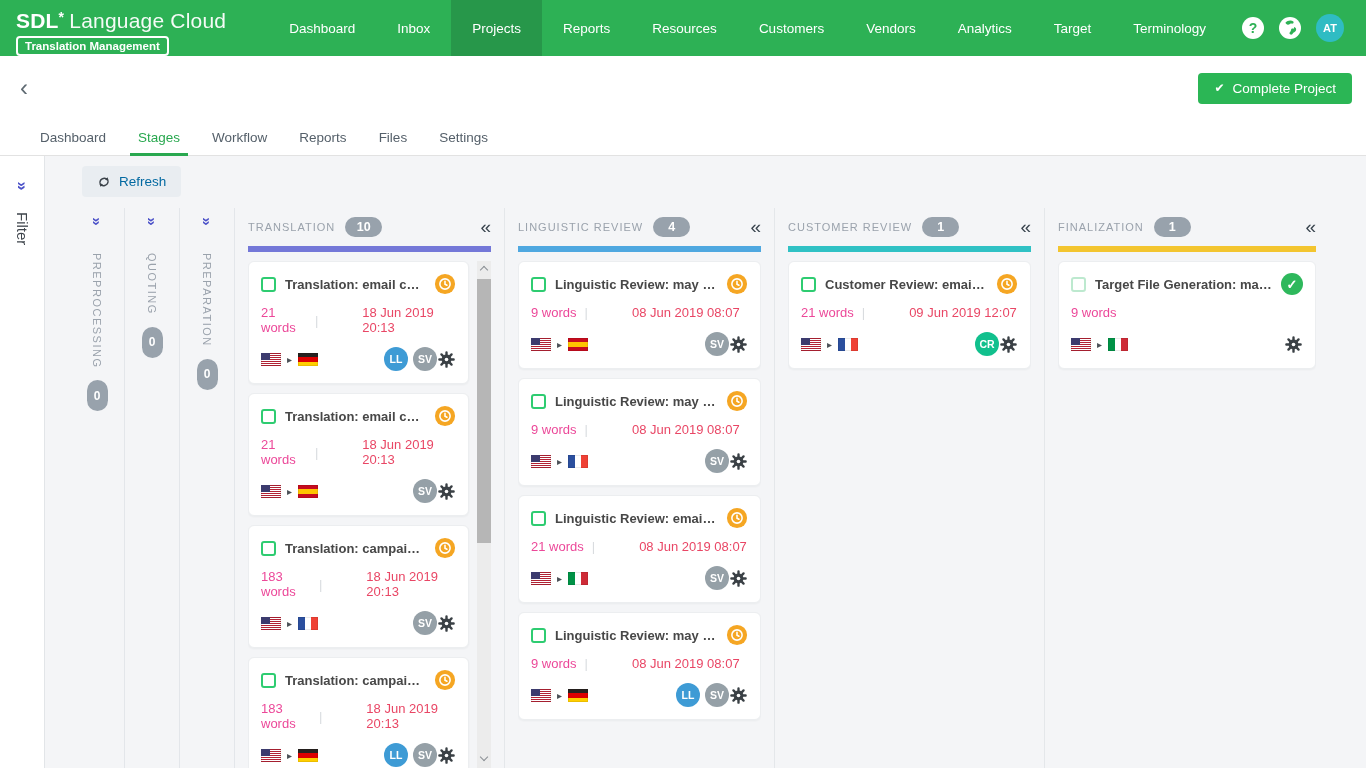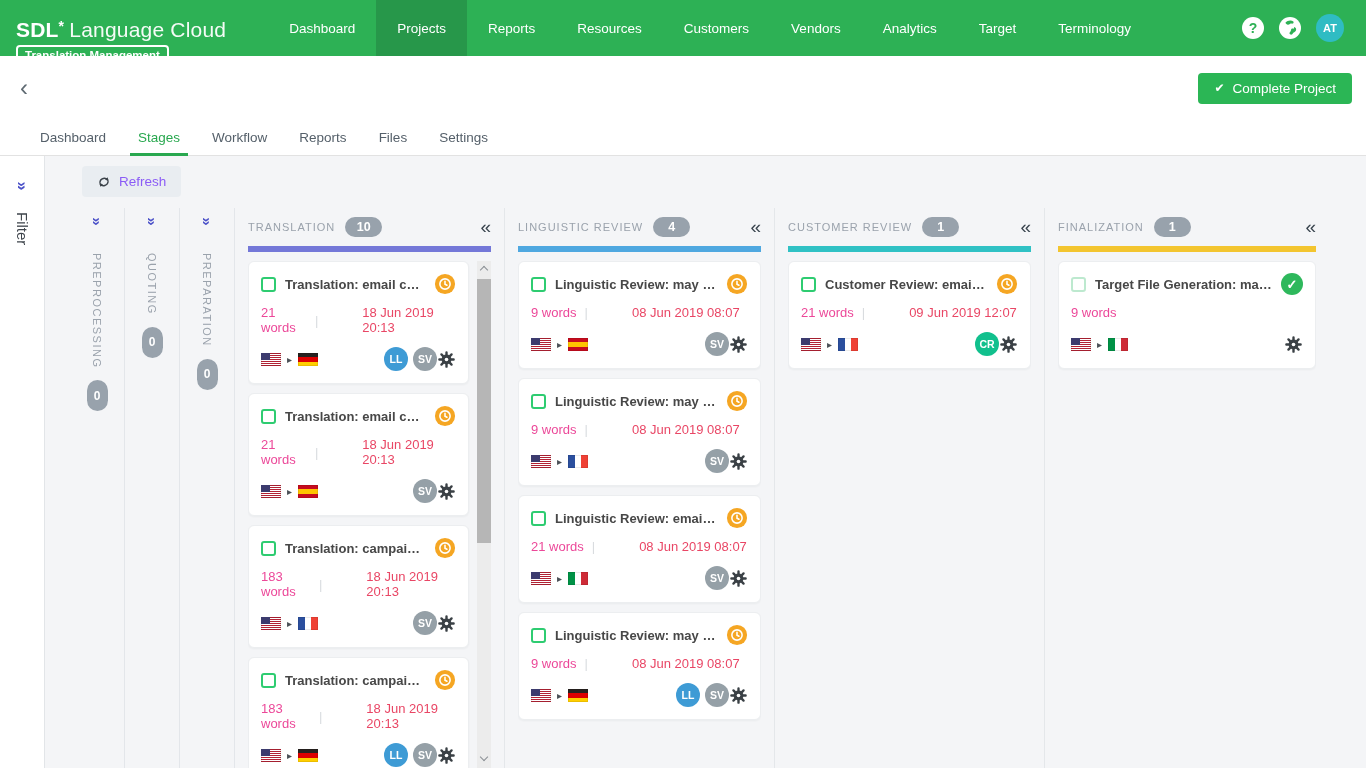--- a/index.html
+++ b/index.html
@@ -1,20 +1,20 @@
 <!DOCTYPE html>
 <html><head>
 <meta charset="utf-8">
 <style>
   * { margin:0; padding:0; box-sizing:border-box; }
   html,body { width:1366px; height:768px; overflow:hidden; font-family:"Liberation Sans", sans-serif; background:#f4f5f7; }
 
   
   .topnav { height:56px; background:#2db155; display:flex; align-items:stretch; color:#fff; }
-  .logo-wrap { padding:18px 14px 0 16px; display:flex; flex-direction:column; justify-content:space-between; }
+  .logo-wrap { padding:6px 14px 0 16px; display:flex; flex-direction:column; justify-content:flex-end; }
   .logo-line { font-size:21px; letter-spacing:.2px; white-space:nowrap; }
   .logo-brand { font-weight:bold; }
   .logo-star { font-weight:bold; font-size:14px; vertical-align:top; }
   .logo-product { font-weight:normal; opacity:.95; margin-left:5px; }
   .logo-badge { margin-top:3px; align-self:flex-start; border:2px solid #ffffff; border-radius:4px; font-size:11.5px; font-weight:bold; padding:2px 7px; }
   .nav-items { display:flex; align-items:stretch; margin-left:28px; }
   .nav-item { display:flex; align-items:center; padding:0 21px; font-size:13.5px; cursor:pointer; white-space:nowrap; }
   .nav-item.active { background:#27974a; }
   .topnav-right { margin-left:auto; display:flex; align-items:center; gap:15px; padding-right:22px; }
   .round-icon { width:22px; height:22px; border-radius:50%; background:#fff; color:#2db155; display:flex; align-items:center; justify-content:center; font-size:14px; font-weight:bold; cursor:pointer; }
@@ -34,21 +34,21 @@
   .tab.active::after { content:""; position:absolute; left:8px; right:8px; bottom:-1px; height:3px; background:#29a84f; }
 
   
   .board { height:612px; display:flex; background:#f4f5f7; overflow:hidden; }
   .filter-rail { width:45px; background:#fff; border-right:1px solid #e2e5e8; display:flex; flex-direction:column; align-items:center; padding-top:22px; flex:none; }
   .expand-glyph { color:#4b51c8; font-size:16px; font-weight:bold; transform:rotate(90deg); cursor:pointer; line-height:1; }
   .filter-label { margin-top:18px; writing-mode:vertical-rl; font-size:15px; color:#3f454c; }
 
   .board-main { flex:1; padding-top:10px; display:flex; flex-direction:column; overflow:hidden; }
   .refresh-row { margin-left:37px; height:34px; flex:none; }
-  .refresh-btn { background:#e9edf1; border:none; border-radius:4px; font-size:13.5px; color:#8b5cf6; padding:8px 15px; display:flex; align-items:center; gap:8px; cursor:pointer; font-family:inherit; }
+  .refresh-btn { background:#e9edf1; border:none; border-radius:4px; font-size:13.5px; color:#0369a1; padding:8px 15px; display:flex; align-items:center; gap:8px; cursor:pointer; font-family:inherit; }
 
   .stage-row { display:flex; margin-top:8px; flex:1; overflow:hidden; }
   .strip { width:55px; flex:none; border-right:1px solid #e3e6ea; display:flex; flex-direction:column; align-items:center; padding-top:6px; }
   .strip:first-of-type { margin-left:25px; }
   .strip .expand-glyph { font-size:15px; }
   .strip-name { margin-top:24px; writing-mode:vertical-rl; font-size:11px; letter-spacing:1.5px; color:#9aa2ac; }
   .strip-count { margin-top:12px; background:#98a2ac; color:#fff; font-size:12px; font-weight:bold; width:21px; height:31px; border-radius:11px; display:flex; align-items:center; justify-content:center; }
 
   .column { width:270px; flex:none; border-right:1px solid #e4e7ea; padding:0 13px 0 13px; display:flex; flex-direction:column; overflow:hidden; }
   .column:last-child { border-right:none; width:284px; }
@@ -98,20 +98,21 @@
 
 <div class="topnav">
   <div class="logo-wrap">
     <div class="logo-line">
       <span class="logo-brand">SDL</span><span class="logo-star">*</span><span class="logo-product">Language Cloud</span>
     </div>
     <div class="logo-badge">Translation Management</div>
   </div>
   <div class="nav-items">
       <div class="nav-item">Dashboard</div>
+      <div class="nav-item">Inbox</div>
       <div class="nav-item active">Projects</div>
       <div class="nav-item">Reports</div>
       <div class="nav-item">Resources</div>
       <div class="nav-item">Customers</div>
       <div class="nav-item">Vendors</div>
       <div class="nav-item">Analytics</div>
       <div class="nav-item">Target</div>
       <div class="nav-item">Terminology</div>
     </div>
   <div class="topnav-right">

